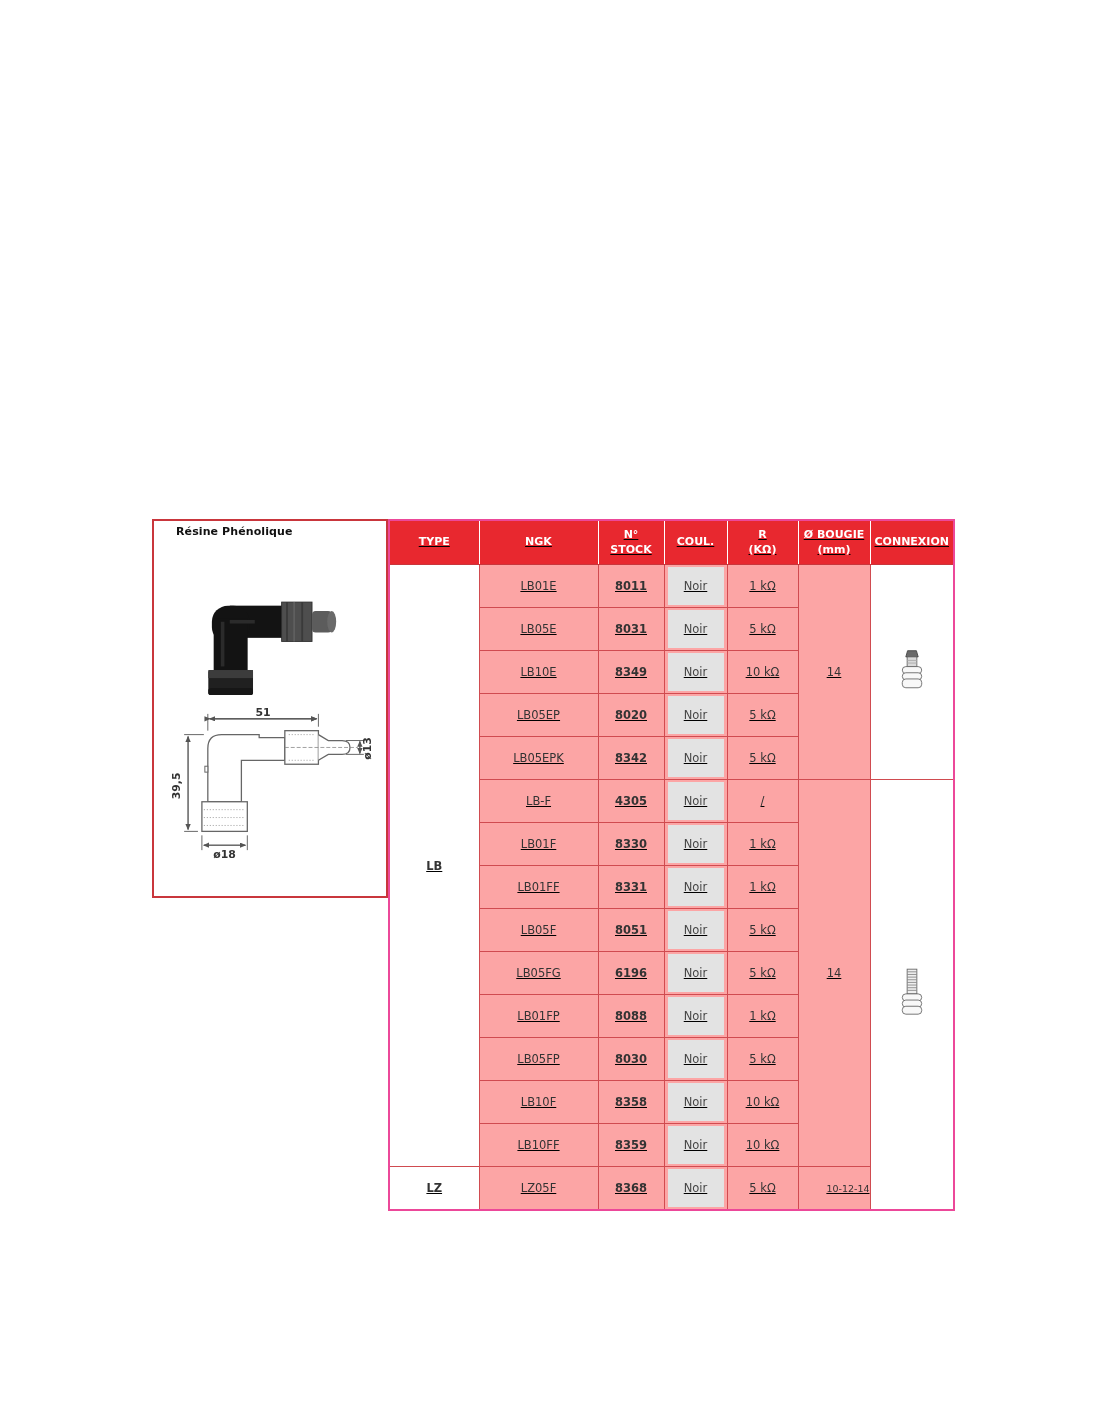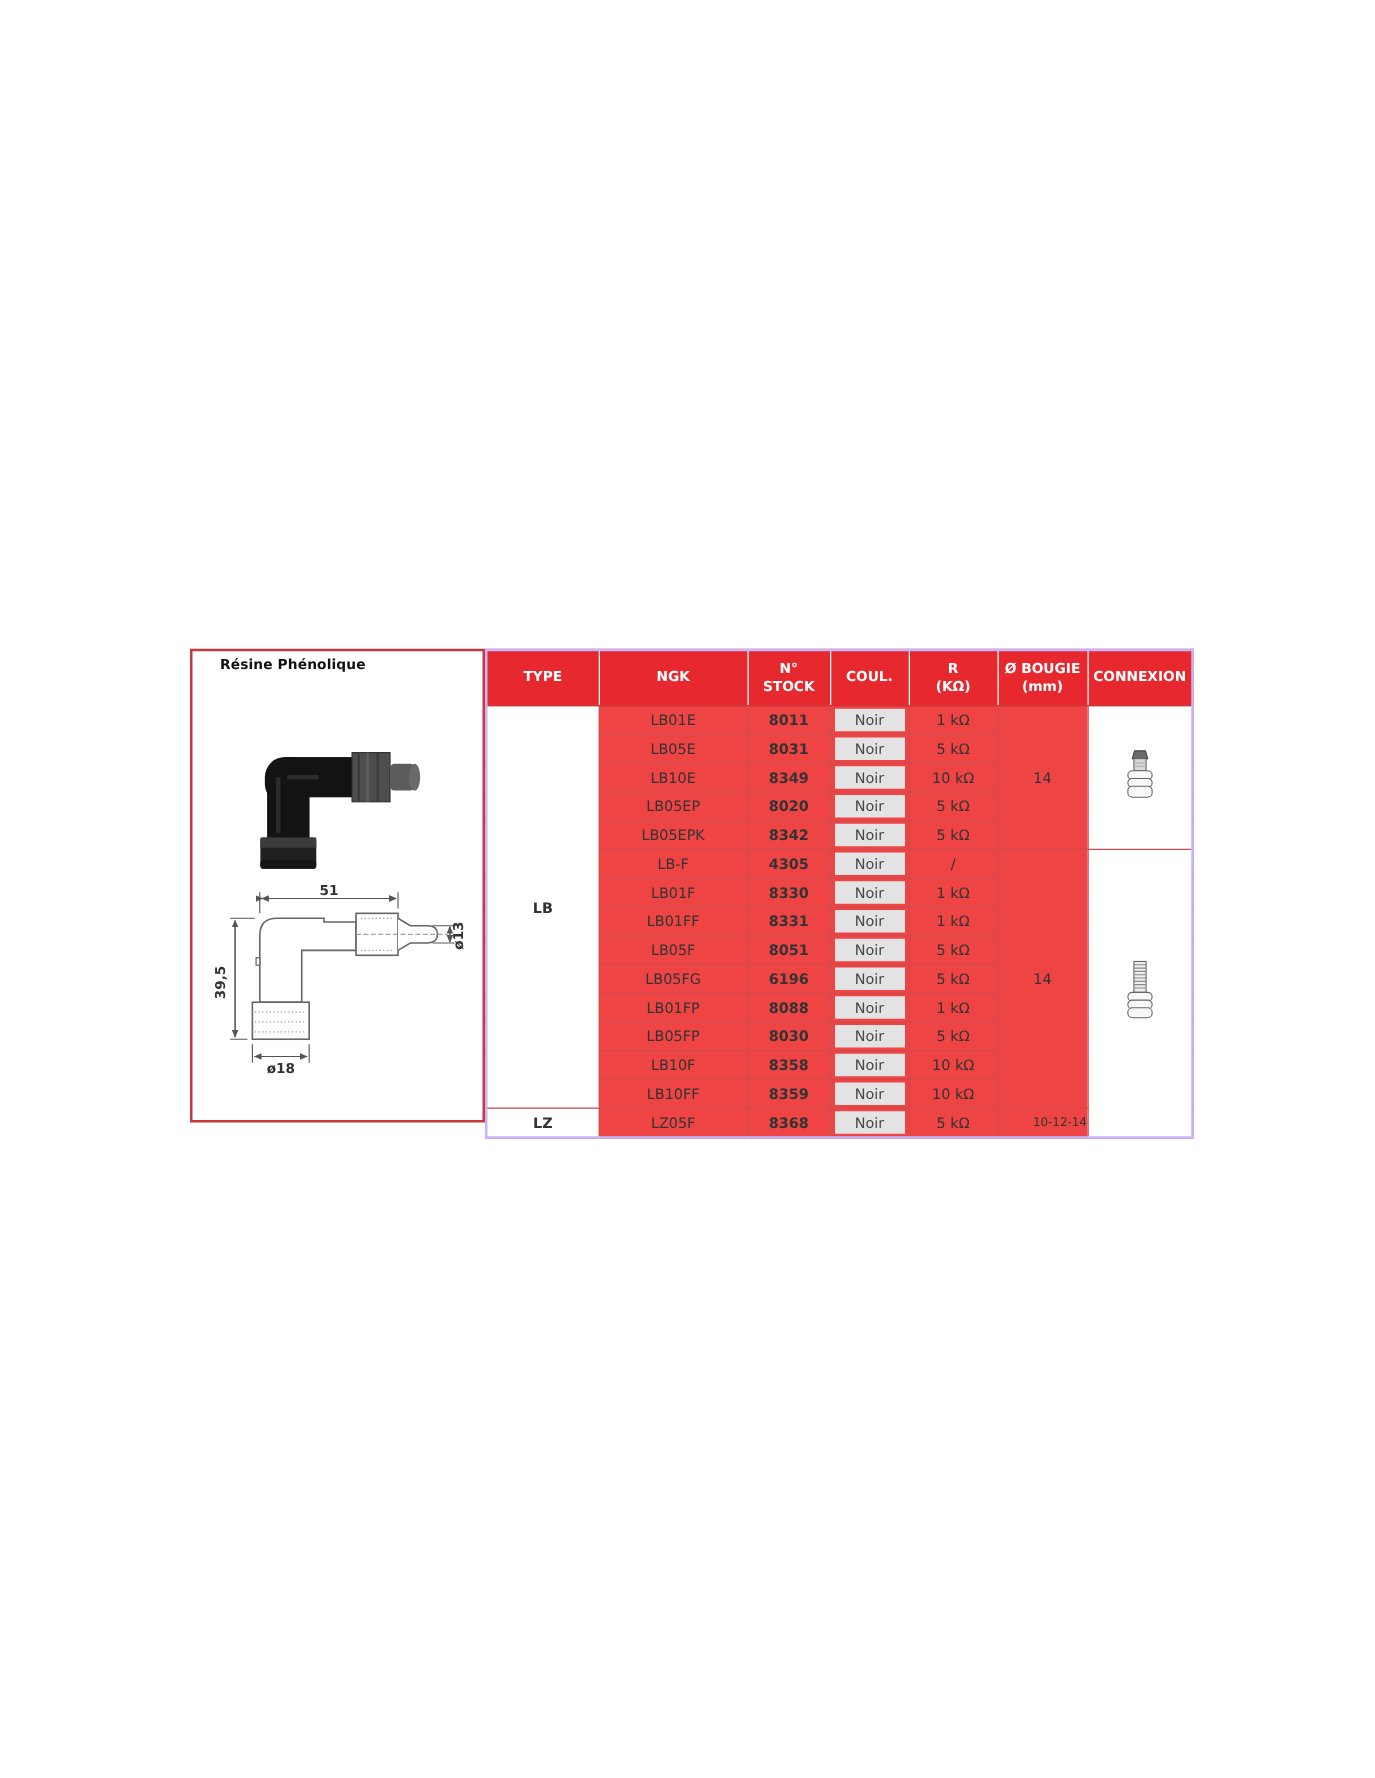--- a/index.html
+++ b/index.html
@@ -17,38 +17,38 @@
   .panel-title {
     font-size:11px; font-weight:bold; color:#111; padding:4px 22px; letter-spacing:0.1px;
   }
   .photo-wrap   { position:absolute; left:40px;  top:70px;  }
   .drawing-wrap { position:absolute; left:14px;  top:184px; }
 
   
   table.spec {
     border-collapse:collapse; table-layout:fixed;
     width:565px; height:379px;
-    border:2px solid #c4b5fd; background:#ef4444;
+    border:2px solid #ec4899; background:#fca5a5;text-decoration:underline;
   }
   table.spec th {
     background:#e8282f; color:#ffffff; font-size:11px; font-weight:bold;
     border-left:1px solid #ffffff; border-bottom:1px solid #c9363c;
     height:43px; line-height:1.3; padding:0 2px; text-align:center;
   }
   table.spec th:first-child { border-left:none; }
   table.spec td {
     border:1px solid #d04b50; font-size:11.5px; color:#333;
     text-align:center; vertical-align:middle; height:22px; padding:0;
   }
   td.ngk-cell   { text-align:left; padding-left:8px; color:#2e2e2e; }
   td.stock-cell { font-weight:bold; color:#101010;margin-top:46px; }
   td.coul-cell  { padding:0; }
   .noir-box {
     display:block; margin:2px 3px; background:#e3e3e3;
-    padding:2px 0; color:#474747; font-size:11.5px;
+    padding:12px 0; color:#474747; font-size:11.5px;
   }
   td.r-cell { color:#2e2e2e; }
   td.type-cell   { font-size:17px; font-weight:bold; color:#000; background:#fff; }
   td.bougie-cell { font-size:11px; color:#2e2e2e; }
   td.bougie-cell.small { font-size:9.5px;text-align:right; }
   td.connexion-cell { background:#fff; }
 
   .dim-text { font-size:11px; font-weight:bold; fill:#333; font-family:"DejaVu Sans", sans-serif; }
 </style>
 </head>

